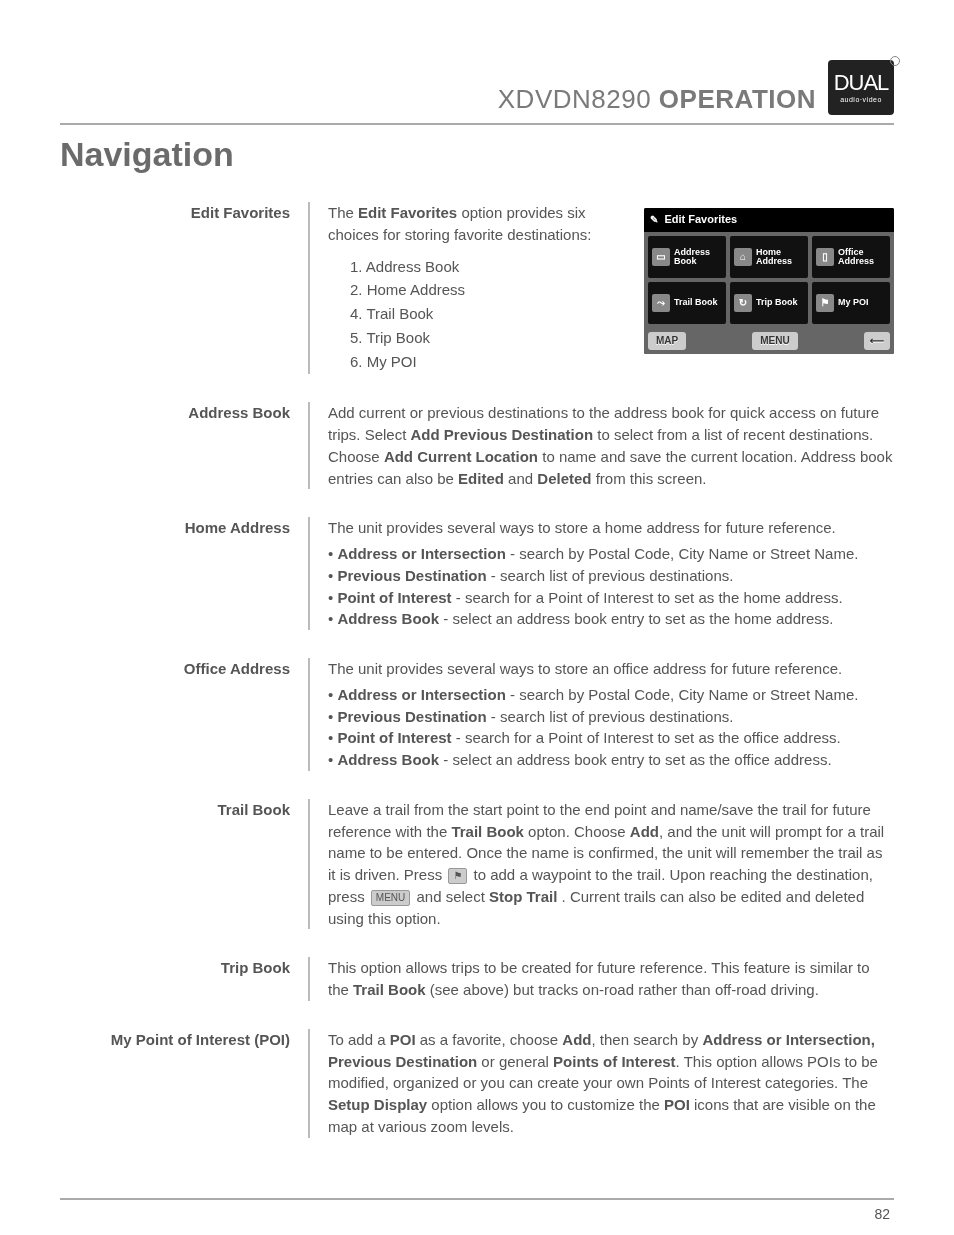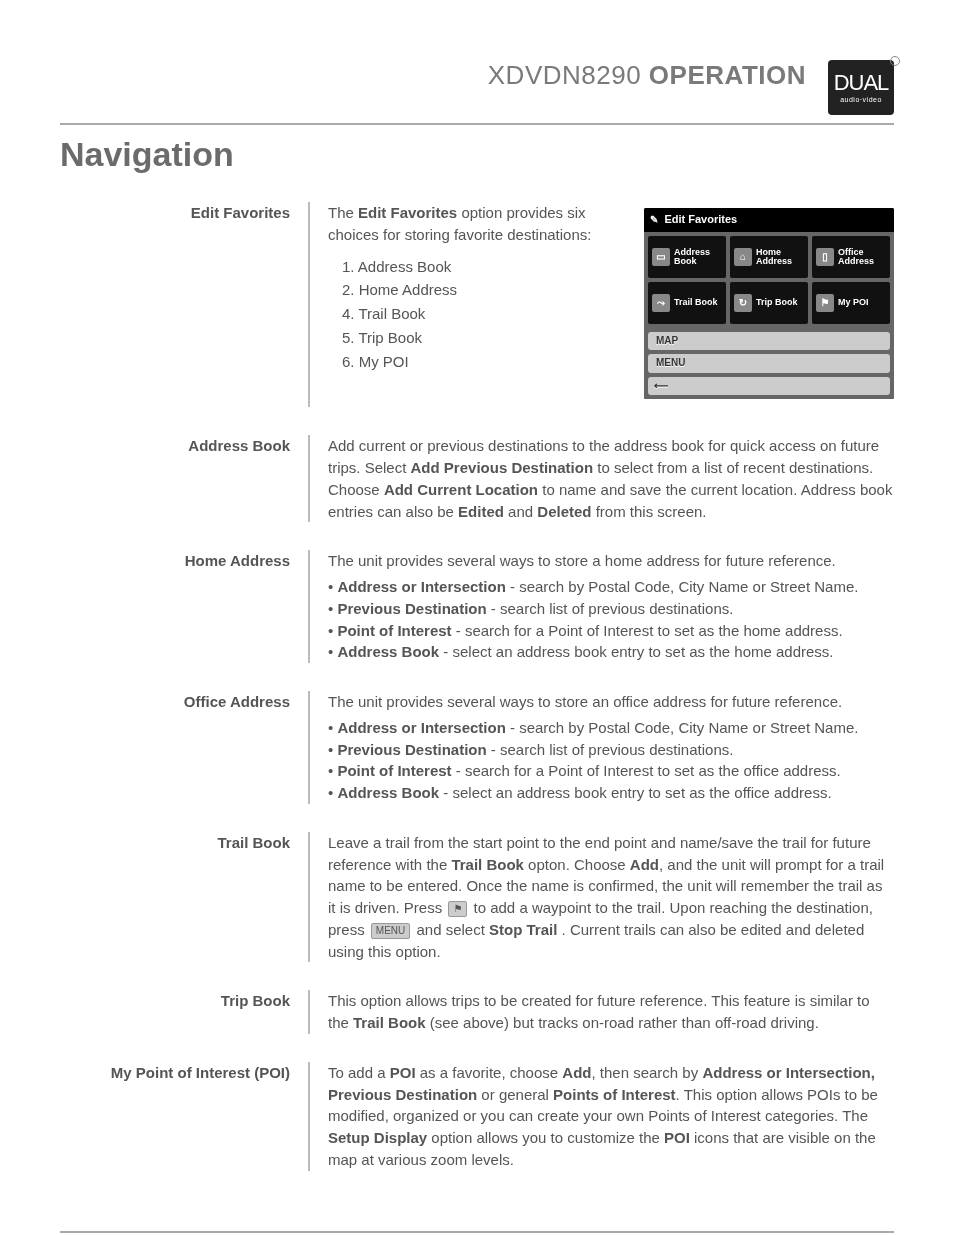--- a/index.html
+++ b/index.html
@@ -10,22 +10,22 @@
     color: #333;
     width: 954px;
   }
   .page {
     padding: 60px 60px 30px 60px;
     position: relative;
   }
   .header-row {
     display: flex;
     justify-content: flex-end;
-    align-items: flex-start;
-    gap: 22px;
+    align-items: flex-end;
+    gap: 12px;
     margin-bottom: 8px;
   }
   .model-op {
     font-size: 26px;
     font-weight: 400;
     color: #7a7a7a;
     letter-spacing: 0.5px;
   }
   .model-op .bold { font-weight: 700; }
   .logo {
@@ -165,40 +165,39 @@
     align-items: center;
     justify-content: center;
     font-size: 10px;
   }
   .shot-bottom {
     display: flex;
     justify-content: space-between;
     padding: 4px;
     background: #666;
     gap: 4px;
-    flex-direction: column;
   }
   .shot-btn {
     background: #ccc;
     color: #333;
     font-weight: 700;
     font-size: 10px;
     padding: 2px 8px;
     border-radius: 3px;
     text-shadow: 0 1px 0 #fff;
   }
   .shot-btn.back {
     background: #ccc;
     padding: 2px 6px;
   }
   .num-list {
     margin: 10px 0 0 10px;
   }
   .num-list div {
-    margin: 0 0 2px 4px;
+    margin: 0 0 2px 12px;
   }
   .inline-icon {
     display: inline-block;
     background: #ccc;
     border: 1px solid #999;
     border-radius: 2px;
     padding: 0 4px;
     font-size: 10px;
     line-height: 14px;
     vertical-align: middle;

